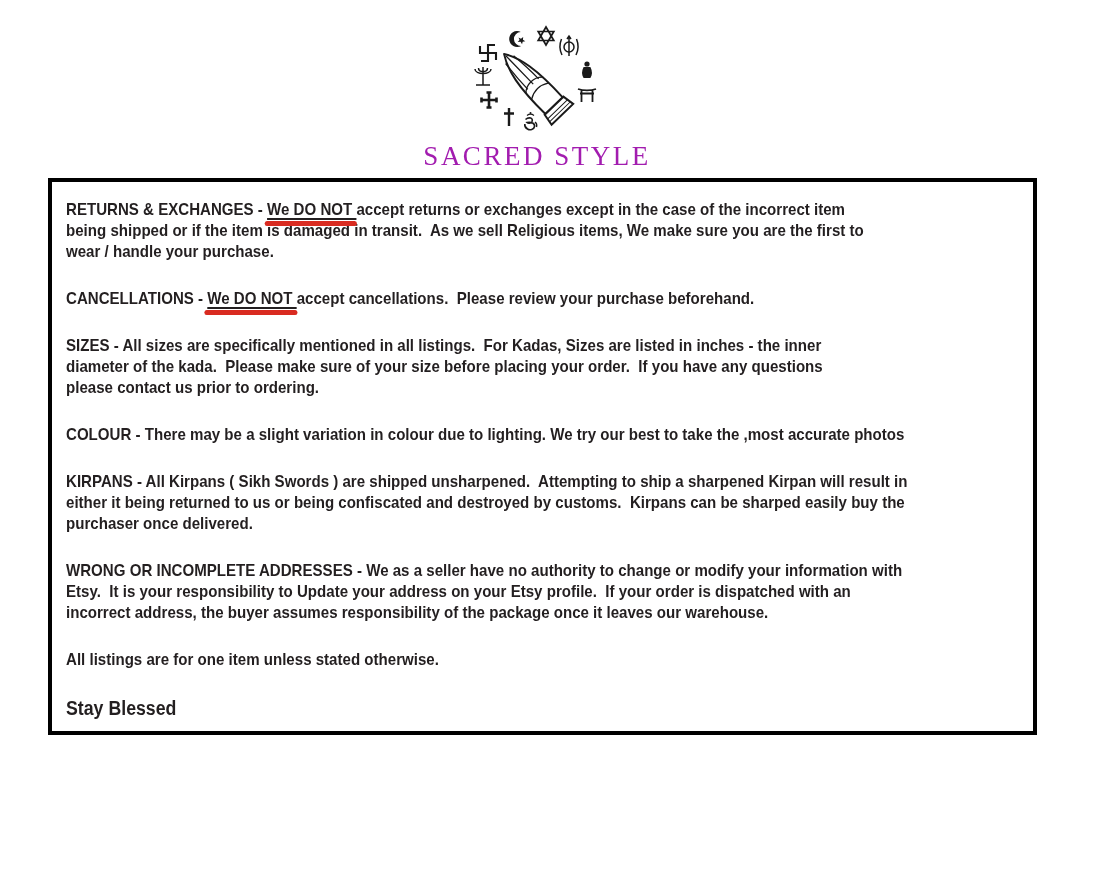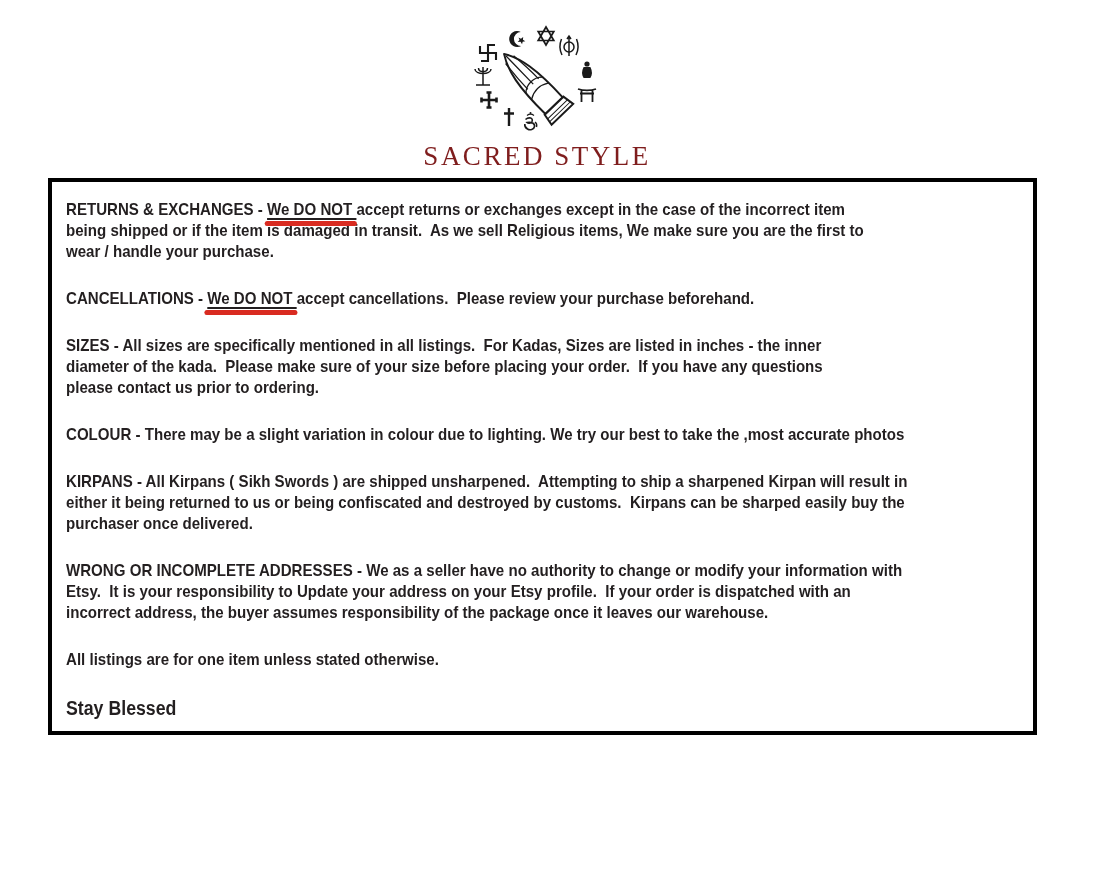--- a/index.html
+++ b/index.html
@@ -17,21 +17,21 @@
     left: 407px; top: 22px;
     width: 260px;
     text-align: center;
   }
   .logo-art { display: block; margin: 0 auto; }
   .brand {
     margin-top: 1px;
     font-family: "Liberation Serif", serif;
     font-size: 27px;
     letter-spacing: 2.5px;
-    color: #7f1d1d;
+    color: #a21caf;
     white-space: nowrap;
   }
 
   
   .policy-box {
     position: absolute;
     left: 48px; top: 178px;
     width: 989px; height: 557px;
     box-sizing: border-box;
     border: 4px solid var(--border, #000);

